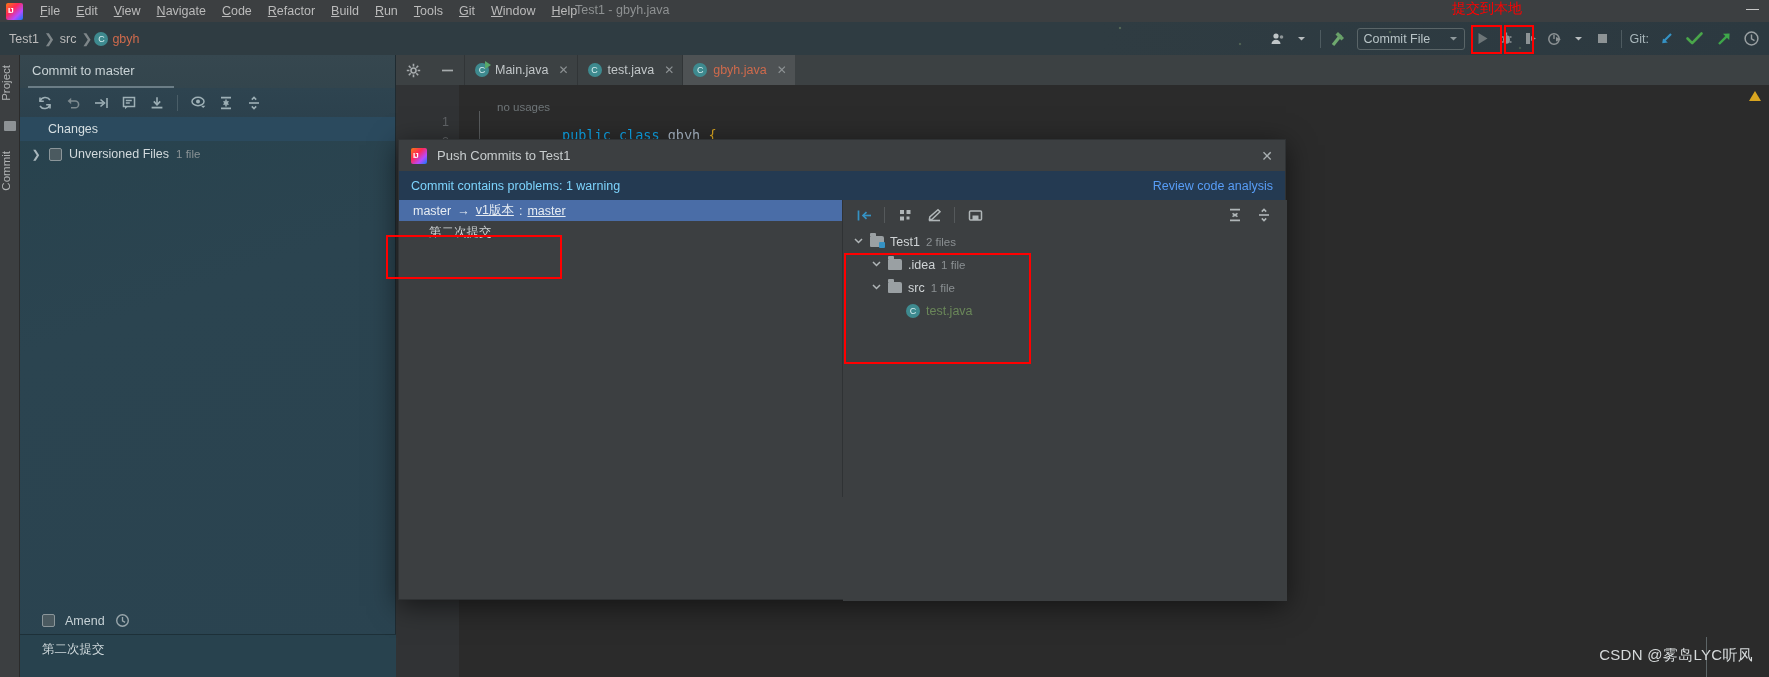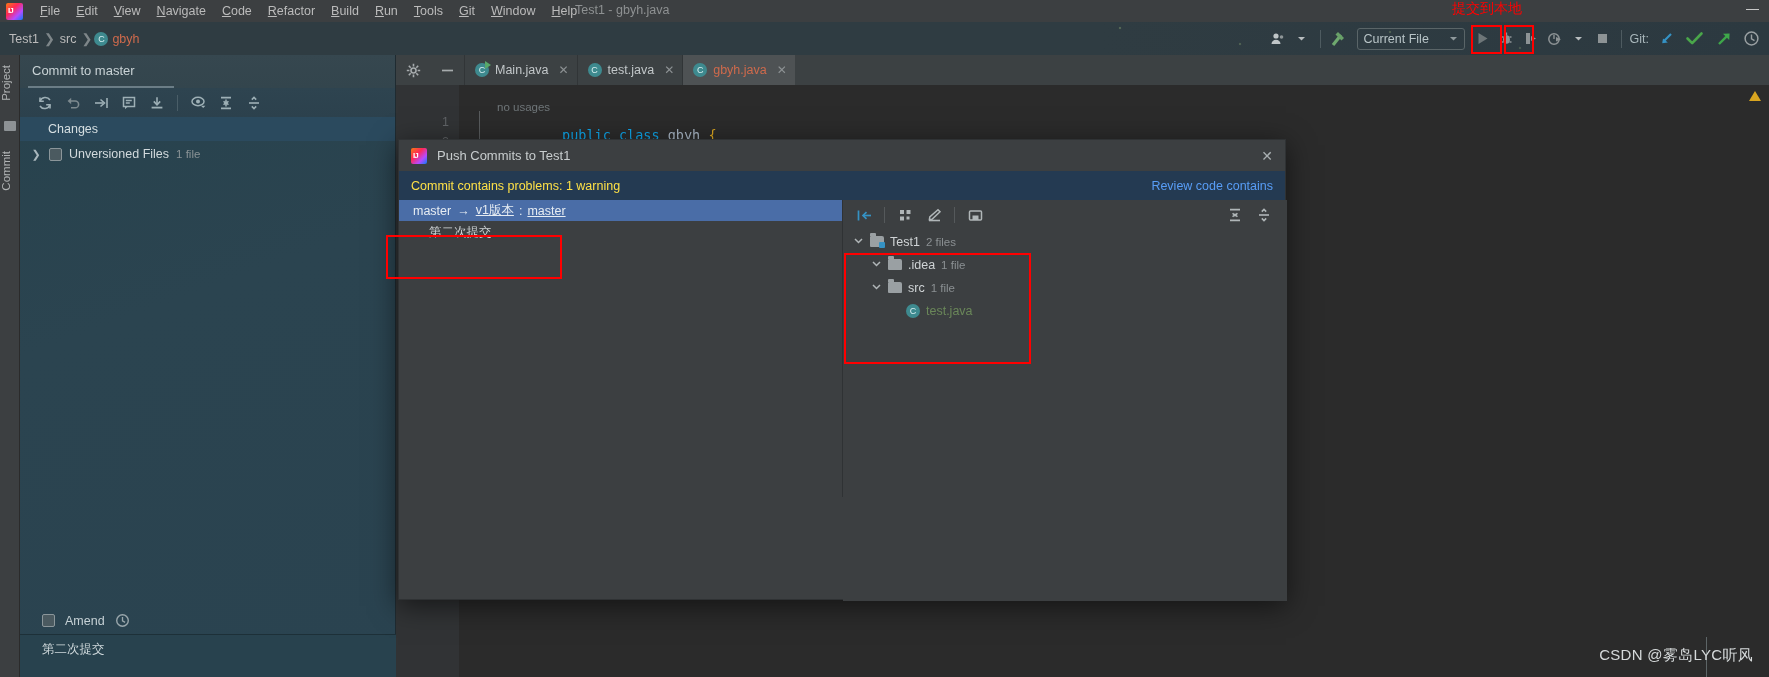--- a/index.html
+++ b/index.html
@@ -190,21 +190,21 @@
   }
   .dlg-title{
     height:31px;display:flex;align-items:center;gap:10px;padding-left:12px;
     color:#c8cdce;font-size:13px;background:#3c3f41;position:relative;
   }
   .dlg-close{position:absolute;right:12px;top:8px;color:#aab0b2;font-size:14px;cursor:default;}
   .dlg-warn{
     height:29px;background:#243a52;display:flex;align-items:center;
     justify-content:space-between;padding:0 12px;
   }
-  .dlg-warn-text{color:#fde047;font-size:12.5px;}
+  .dlg-warn-text{color:#7dd3fc;font-size:12.5px;}
   .dlg-link{color:#589df6;font-size:12.5px;cursor:default;}
   .dlg-body{position:absolute;left:0;top:60px;width:888px;height:401px;display:flex;}
   .commit-list{width:444px;height:297px;background:#3c3f41;border-right:1px solid #2f3234;}
   .cl-row-sel{
     height:21px;background:#4a6da7;display:flex;align-items:center;
     color:#e6ecf2;font-size:12.5px;padding-left:14px;
   }
   .cl-row-sel u{ text-decoration:underline; }
   .cl-row-msg{height:22px;display:flex;align-items:center;color:#cfd3d5;font-size:12.5px;padding-left:30px;}
   .tree-pane{width:444px;height:401px;background:#3c3f41;}
@@ -283,21 +283,21 @@
           </svg>
       </div>
       <div class="sep-v"></div>
       <div class="tb-btn">
         <svg width="20" height="20" viewBox="0 0 20 20">
             <path d="M4 16 L12 6" stroke="#6fa96f" stroke-width="3.2" fill="none"></path>
             <path d="M9 3 L15 9 L12.5 11.5 L6.5 5.5 Z" fill="#68a068"></path>
           </svg>
       </div>
       <div class="runconfig">
-        <span>Current File</span>
+        <span>Commit File</span>
         <svg width="9" height="9" viewBox="0 0 9 9" style="margin-left:10px">
             <path d="M1 3l3.5 3.5L8 3z" fill="#8f999c"></path>
           </svg>
       </div>
       <div class="tb-btn">
         <svg width="15" height="15" viewBox="0 0 15 15">
             <path d="M3.5 2 L12.5 7.5 L3.5 13 Z" fill="#6e7678"></path>
           </svg>
       </div>
       <div class="tb-btn">
@@ -542,21 +542,21 @@
 
   <div class="dialog">
     <div class="dlg-title">
       <span class="ij-logo" style="margin:0;width:16px;height:16px"></span>
       <span>Push Commits to Test1</span>
       <span class="dlg-close">✕</span>
     </div>
 
     <div class="dlg-warn">
       <span class="dlg-warn-text">Commit contains problems: 1 warning</span>
-      <span class="dlg-link">Review code contains</span>
+      <span class="dlg-link">Review code analysis</span>
     </div>
 
     <div class="dlg-body">
       <div class="commit-list">
         <div class="cl-row-sel">
           <span>master</span>
           <span style="padding:0 6px">→</span>
           <u>v1版本</u>
           <span style="padding:0 5px">:</span>
           <u>master</u>

